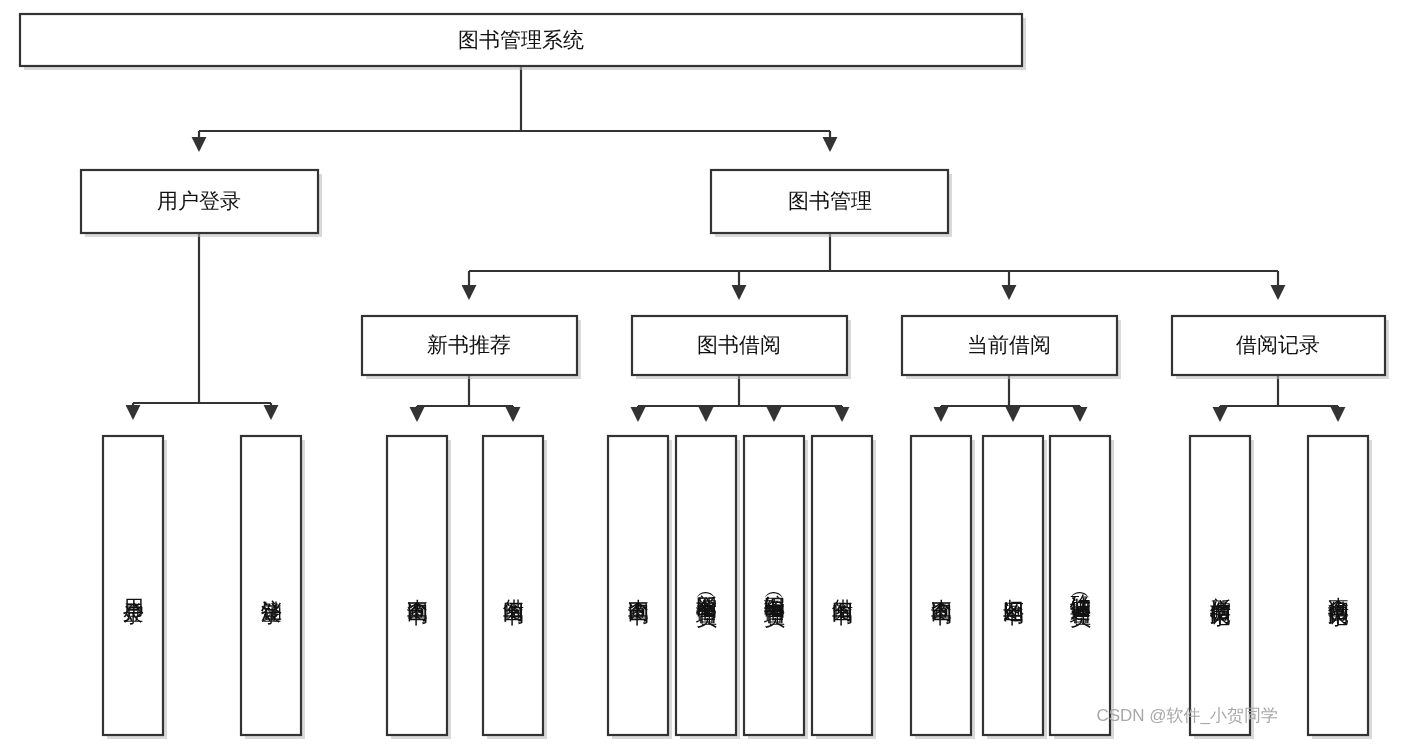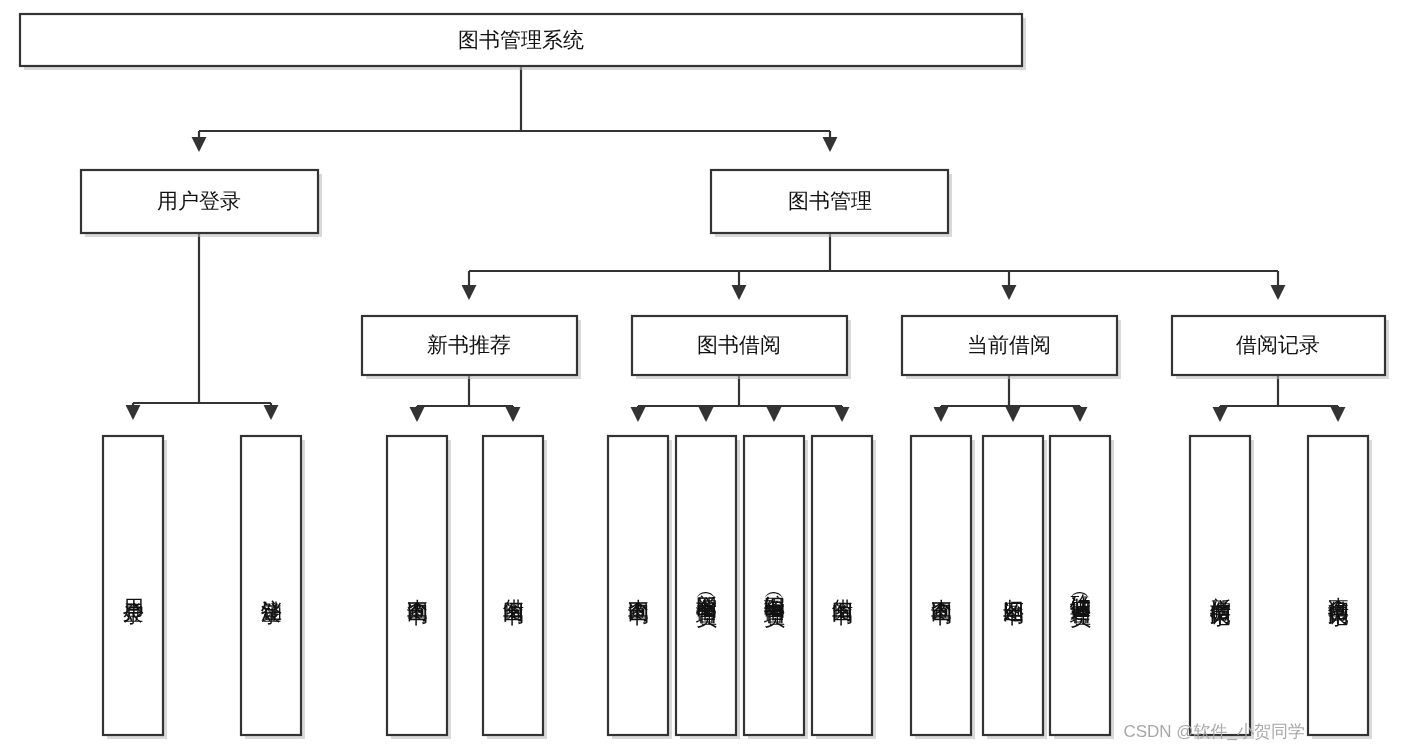--- a/index.html
+++ b/index.html
@@ -11,21 +11,20 @@
     width: 1405px;
     height: 747px;
     font-family: "Liberation Sans", "DejaVu Sans", sans-serif;
     overflow: hidden;
     position: relative;
   }
   #diagram-root {
     position: relative;
     width: 1290px;
     height: 747px;
-    padding-left: 27px;
   }
   svg.diagram {
     position: absolute;
     left: 0;
     top: 0;
     width: 1405px;
     height: 747px;
     display: block;
   }
   .node-box {
@@ -68,21 +67,21 @@
     display: flex;
     align-items: center;
     justify-content: center;
     text-align: center;
     white-space: nowrap;
     pointer-events: none;
   }
   .watermark {
     position: absolute;
     right: 12px;
-    bottom: 4px;
+    bottom: 20px;
     font-family: "Liberation Sans", "DejaVu Sans", sans-serif;
     font-size: 17px;
     color: #a8a8a8;
     white-space: nowrap;
   }
 </style>
 </head>
 <body>
 
 <div id="diagram-root">

